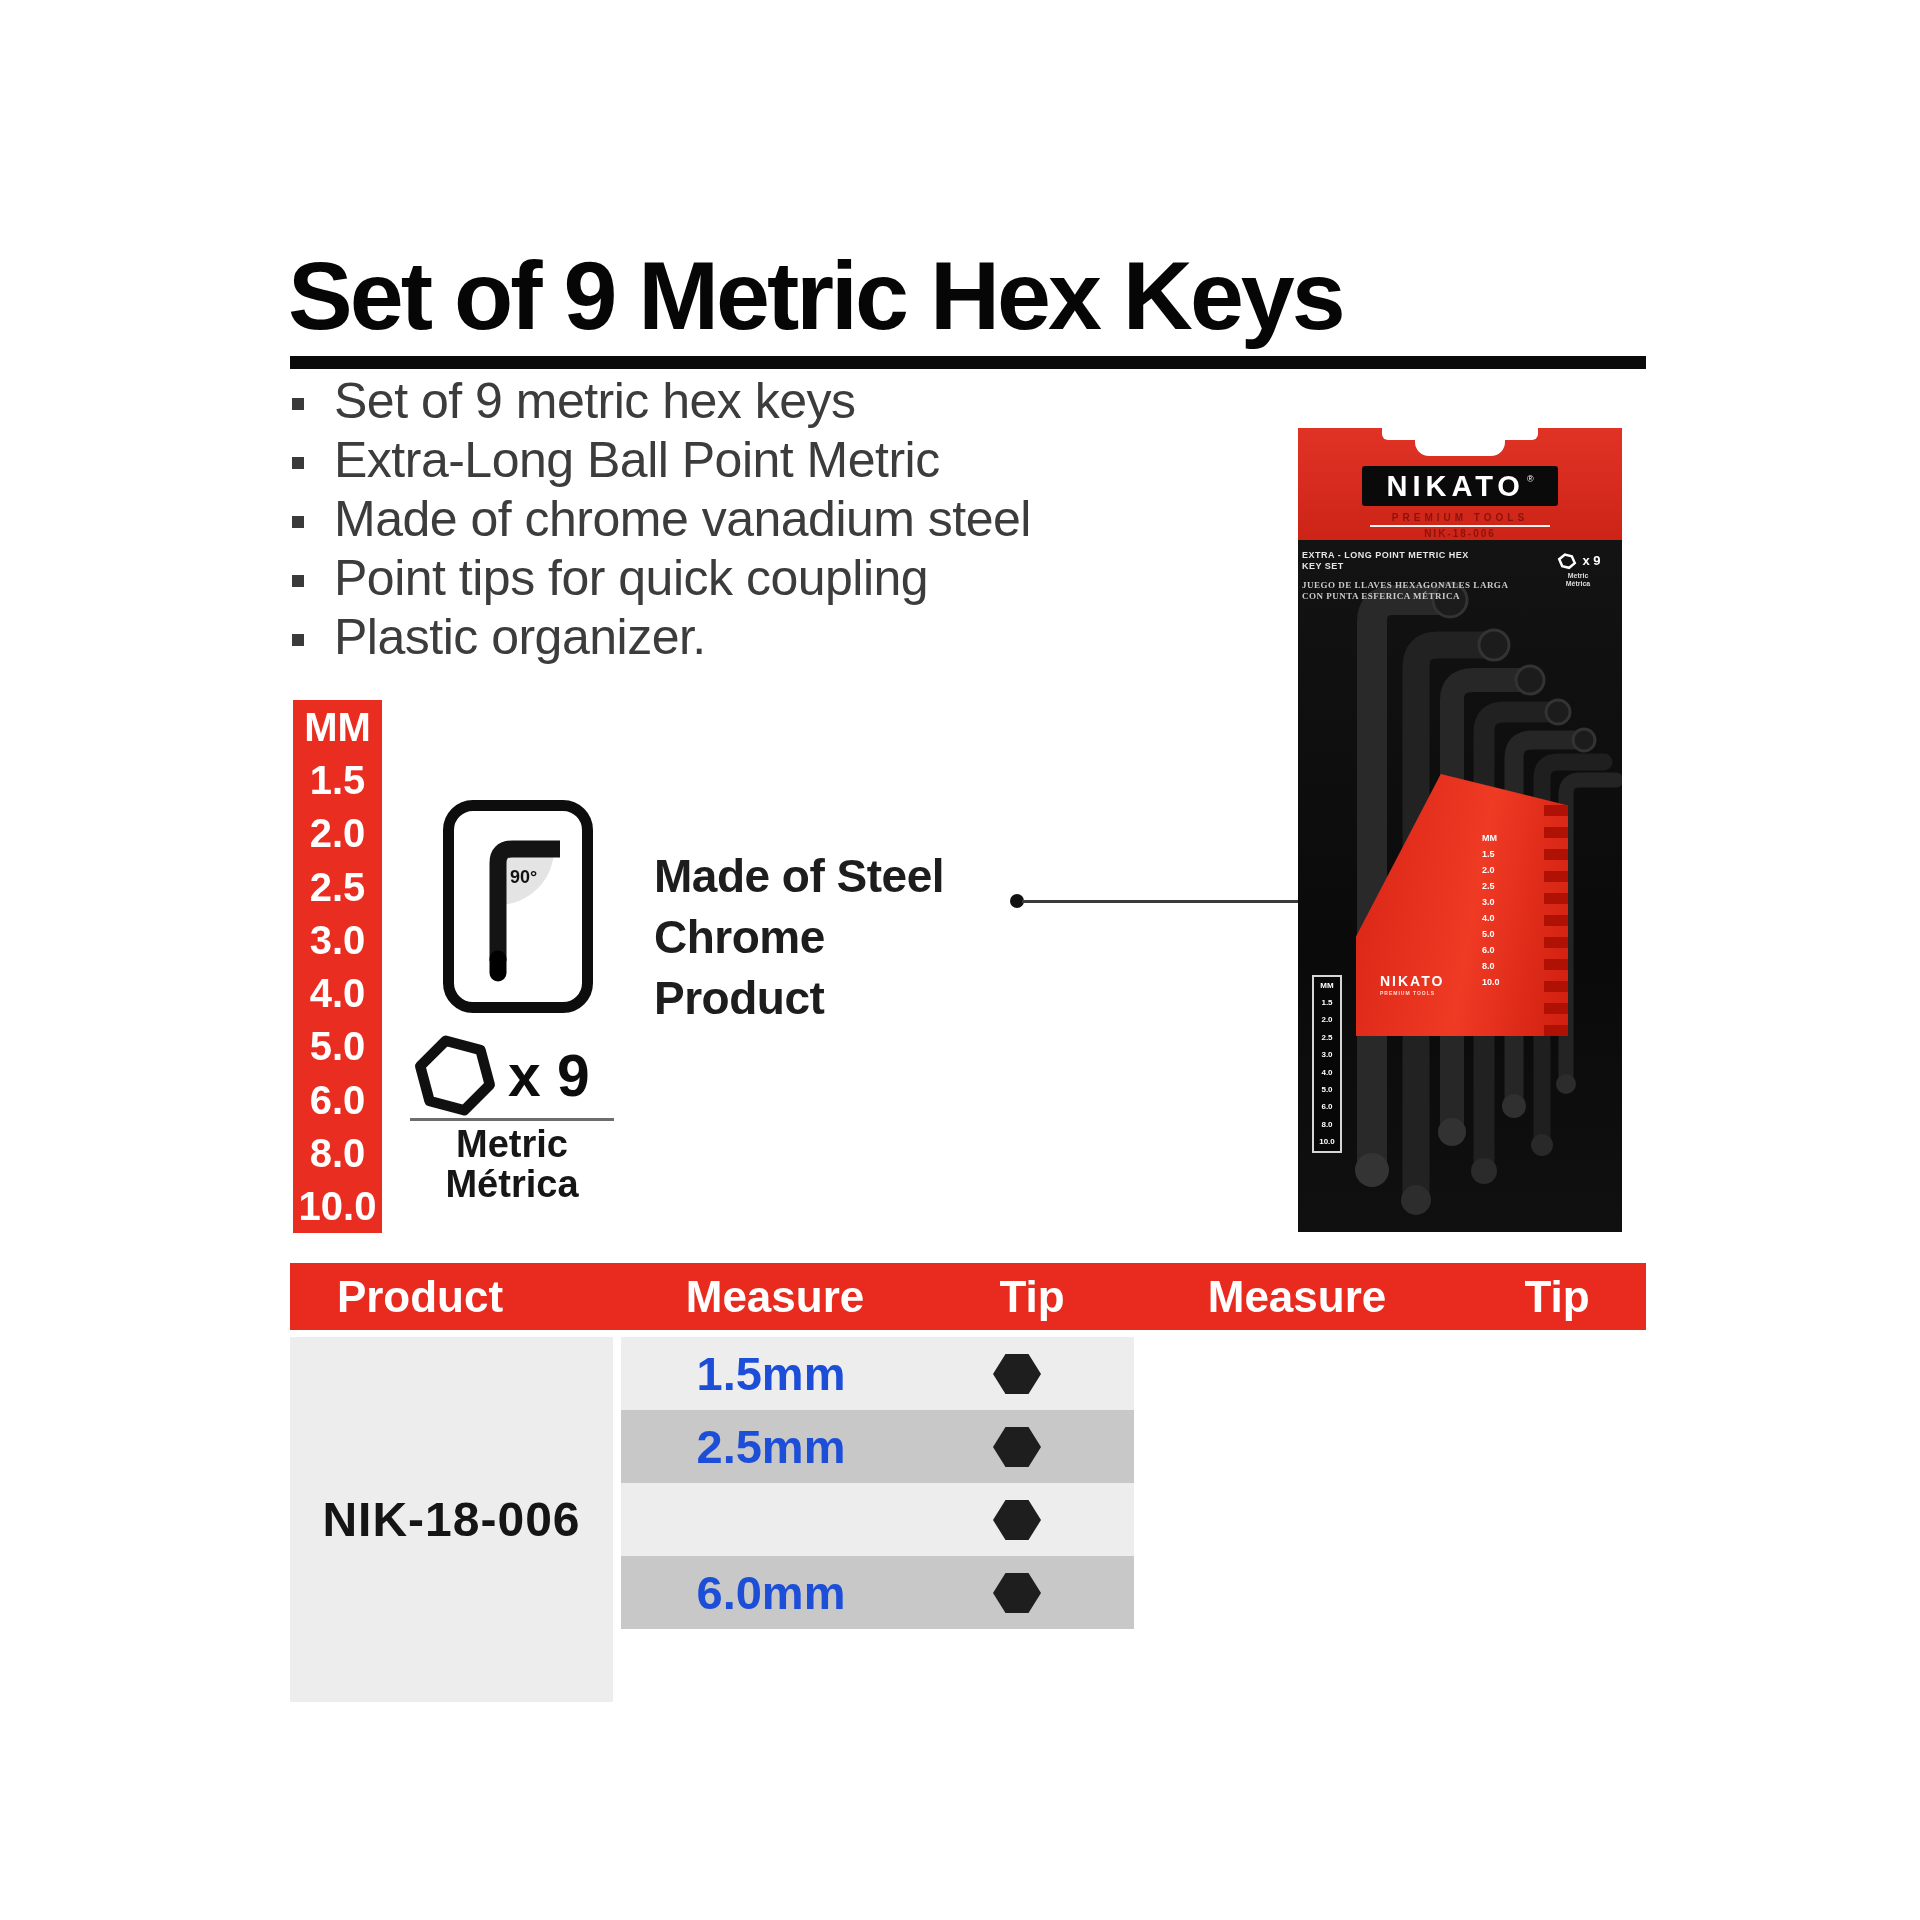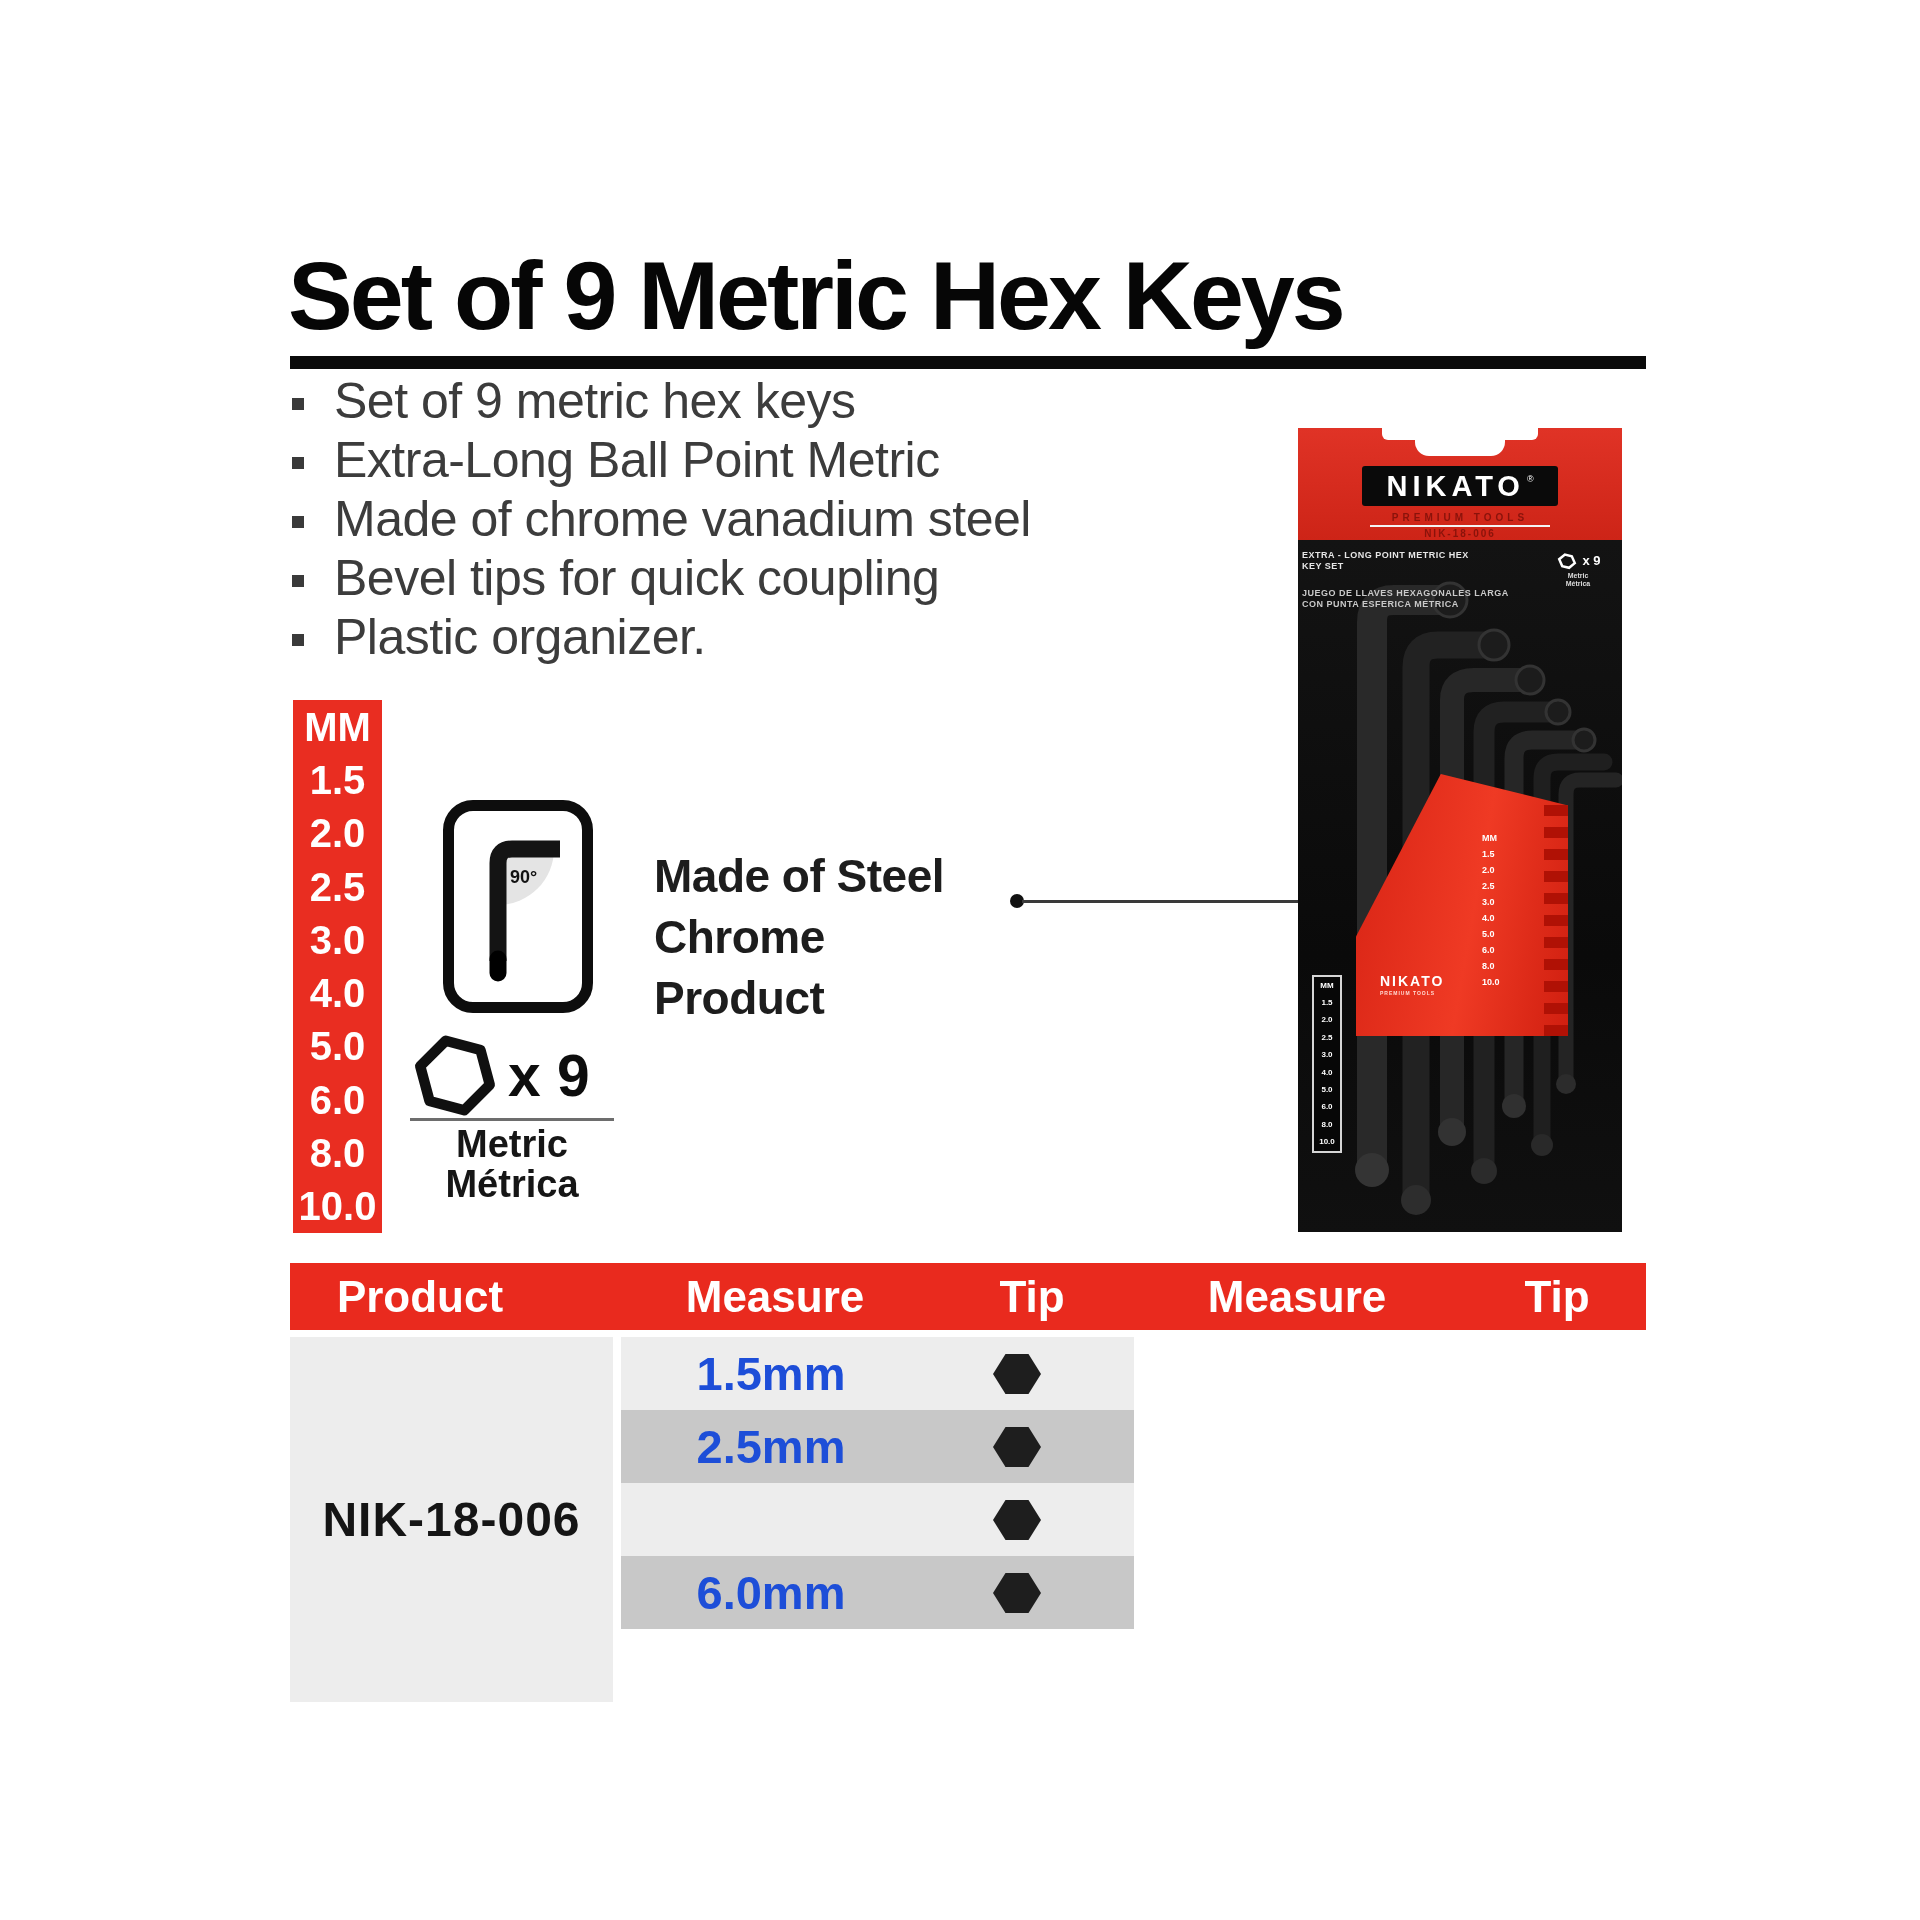--- a/index.html
+++ b/index.html
@@ -50,21 +50,21 @@
   .pkg-logo .reg{color:#fff;font-size:9px;margin-left:2px;margin-top:-14px;}
   .pkg-tagline{position:absolute;left:0;top:84px;width:324px;text-align:center;
     font-size:10px;font-weight:bold;letter-spacing:4px;color:#8a130b;}
   .pkg-line{position:absolute;left:50%;top:97px;transform:translateX(-50%);width:180px;height:2px;background:#f4f4f4;}
   .pkg-model{position:absolute;left:0;top:100px;width:324px;text-align:center;
     font-size:10px;font-weight:bold;letter-spacing:2px;color:#8a130b;}
   .pkg-body{position:absolute;left:0;top:112px;width:324px;height:692px;
     background:linear-gradient(180deg,#131313,#0a0a0a 60%,#101010);}
   .pkg-desc{position:absolute;left:4px;top:10px;color:#e6e6e6;font-size:9px;font-weight:bold;
     letter-spacing:0.5px;line-height:11px;}
-  .pkg-desc .es{color:#c9c9c9;display:block;margin-top:16px;}
+  .pkg-desc .es{color:#c9c9c9;display:block;margin-top:8px;font-family:Liberation Serif, serif;}
   .pkg-count{position:absolute;right:12px;top:8px;width:64px;text-align:center;color:#fff;}
   .pkg-count .row{display:flex;align-items:center;justify-content:center;gap:3px;}
   .pkg-count .xlabel{font-size:13px;font-weight:bold;color:#fff;}
   .pkg-count .cap{font-size:7px;color:#dcdcdc;line-height:8px;font-weight:bold;}
   .keys-svg{position:absolute;left:0;top:0;width:324px;height:692px;}
   .organizer{position:absolute;left:58px;top:234px;width:212px;height:262px;
     background:linear-gradient(100deg,#d82415,#ef3a24 55%,#d01f10);
     clip-path:polygon(40% 0%, 100% 12%, 100% 100%, 0% 100%, 0% 62%);}
   .organizer .ridges{position:absolute;right:0;top:12%;width:24px;height:88%;
     background:repeating-linear-gradient(180deg,#b01105 0 11px, rgba(0,0,0,0) 11px 22px);}
@@ -115,21 +115,21 @@
     <div class="feature">
       <span class="sq"></span>
       <span>Extra-Long Ball Point Metric</span>
     </div>
     <div class="feature">
       <span class="sq"></span>
       <span>Made of chrome vanadium steel</span>
     </div>
     <div class="feature">
       <span class="sq"></span>
-      <span>Bevel tips for quick coupling</span>
+      <span>Point tips for quick coupling</span>
     </div>
     <div class="feature">
       <span class="sq"></span>
       <span>Plastic organizer.</span>
     </div>
   </div>
 
   <div class="mm-strip">
     <span>MM</span>
     <span>1.5</span>

